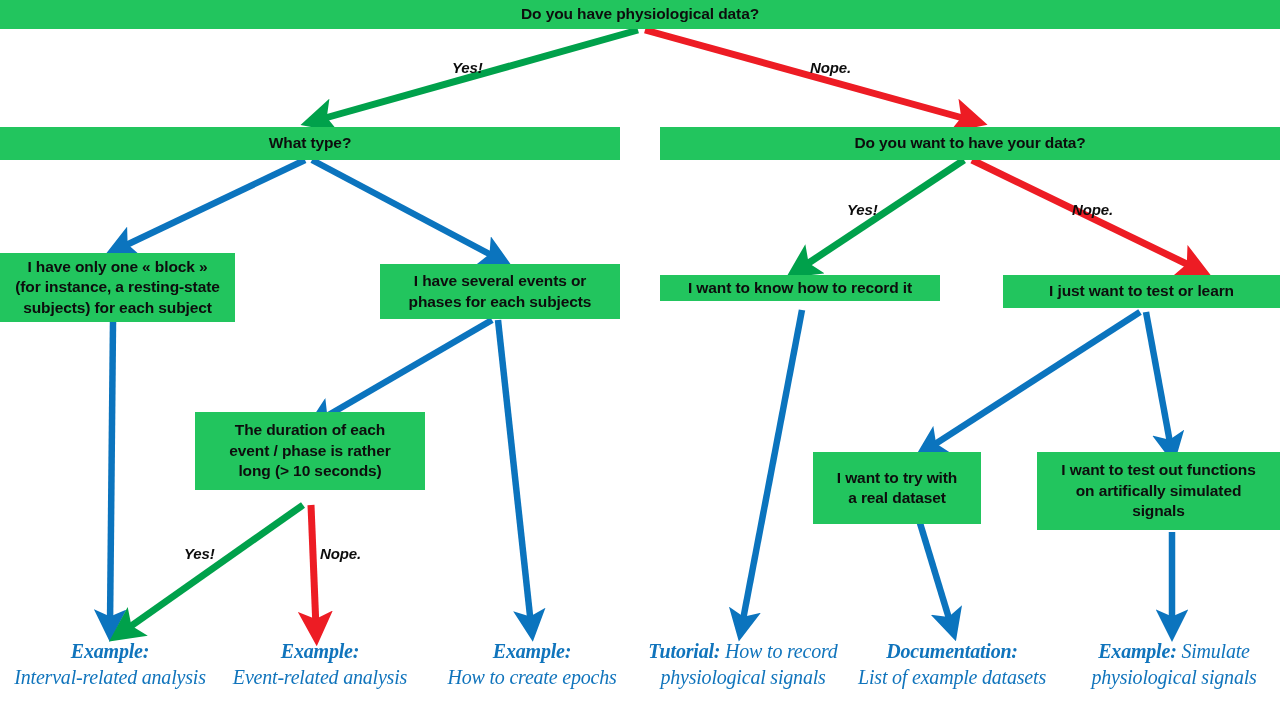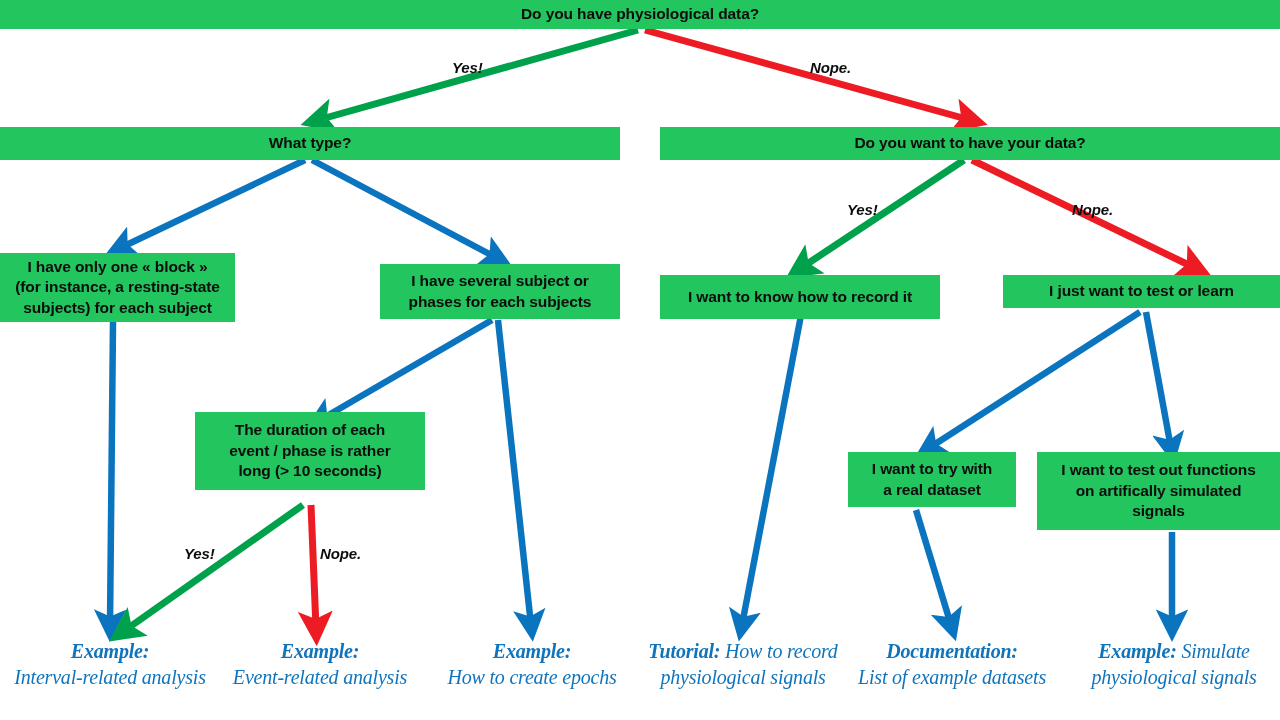--- a/index.html
+++ b/index.html
@@ -129,42 +129,42 @@
   <div class="node" style="left:0px; top:253px; width:235px; height:69px;">
     <div class="node-inner">
       <div>I have only one « block »</div>
       <div>(for instance, a resting-state</div>
       <div>subjects) for each subject</div>
     </div>
   </div>
 
   <div class="node" style="left:380px; top:264px; width:240px; height:55px;">
     <div class="node-inner">
-      <div>I have several subject or</div>
+      <div>I have several events or</div>
       <div>phases for each subjects</div>
     </div>
   </div>
 
   <div class="node" style="left:195px; top:412px; width:230px; height:78px;">
     <div class="node-inner">
       <div>The duration of each</div>
       <div>event / phase is rather</div>
       <div>long (&gt; 10 seconds)</div>
     </div>
   </div>
 
-  <div class="node" style="left:660px; top:275px; width:280px; height:44px;">
+  <div class="node" style="left:660px; top:275px; width:280px; height:26px;">
     <div class="node-inner">I want to know how to record it</div>
   </div>
 
   <div class="node" style="left:1003px; top:275px; width:277px; height:33px;">
     <div class="node-inner">I just want to test or learn</div>
   </div>
 
-  <div class="node" style="left:848px; top:452px; width:168px; height:55px;">
+  <div class="node" style="left:813px; top:452px; width:168px; height:72px;">
     <div class="node-inner">
       <div>I want to try with</div>
       <div>a real dataset</div>
     </div>
   </div>
 
   <div class="node" style="left:1037px; top:452px; width:243px; height:78px;">
     <div class="node-inner">
       <div>I want to test out functions</div>
       <div>on artifically simulated</div>

